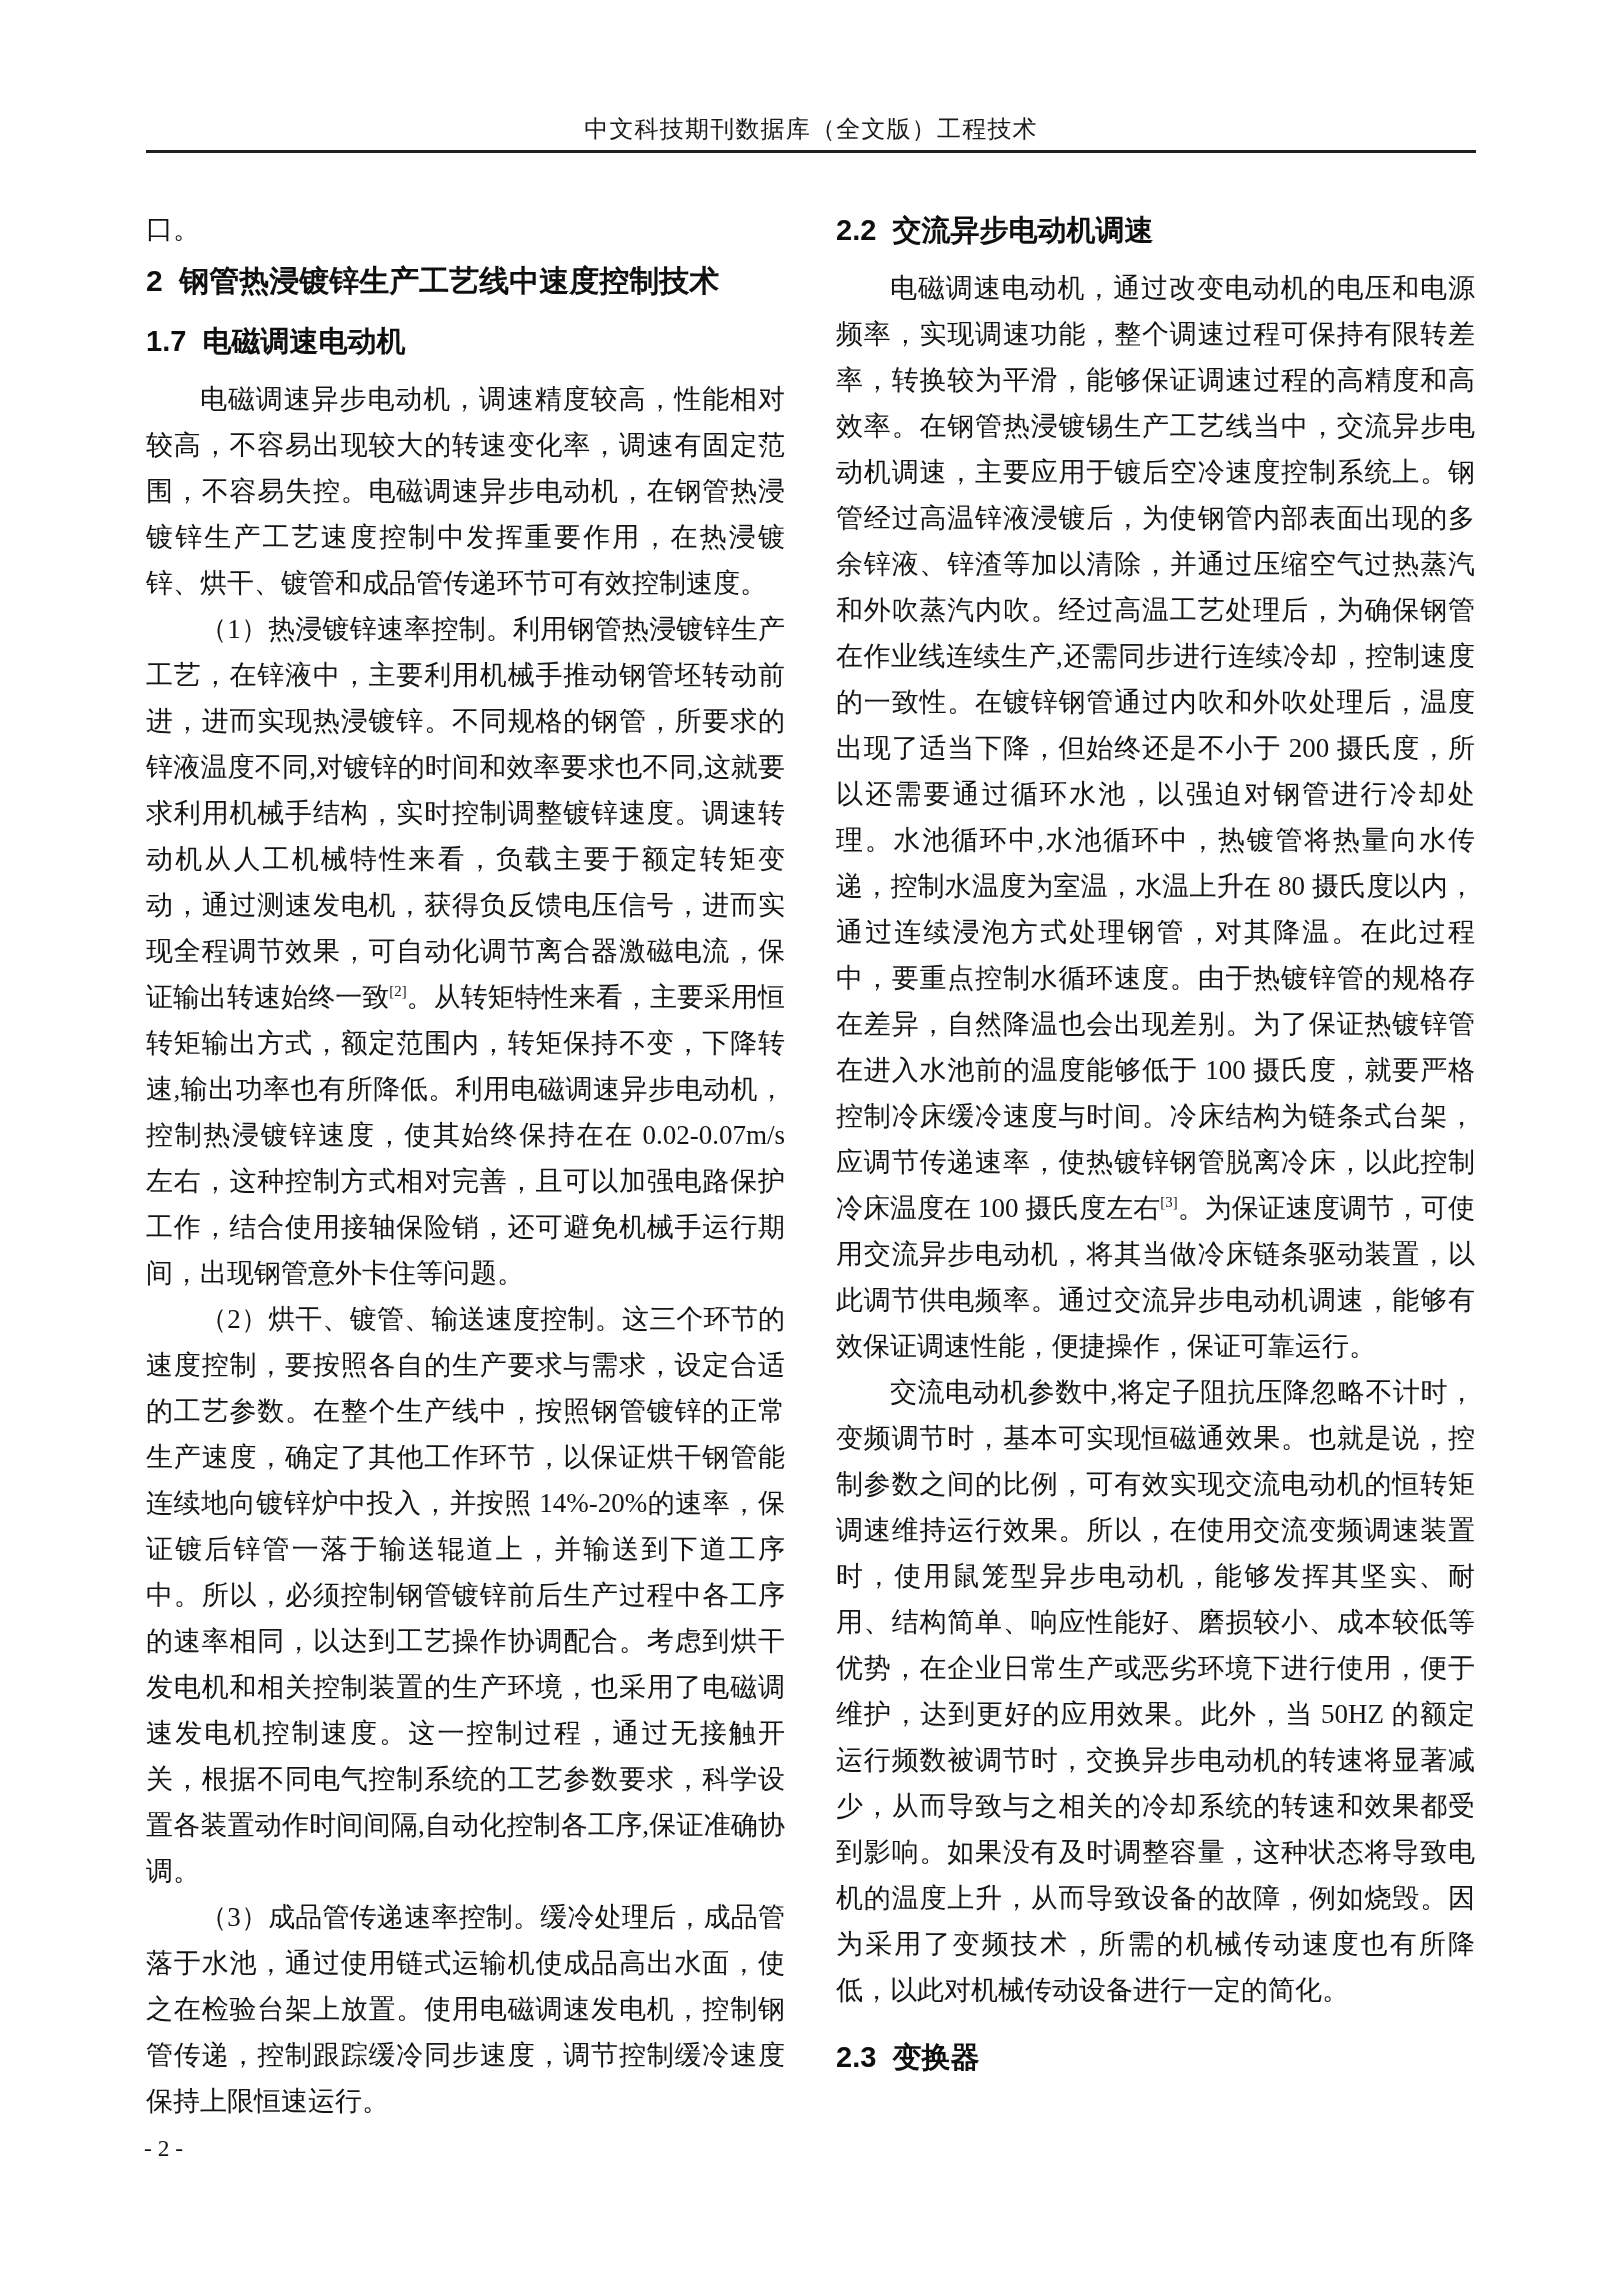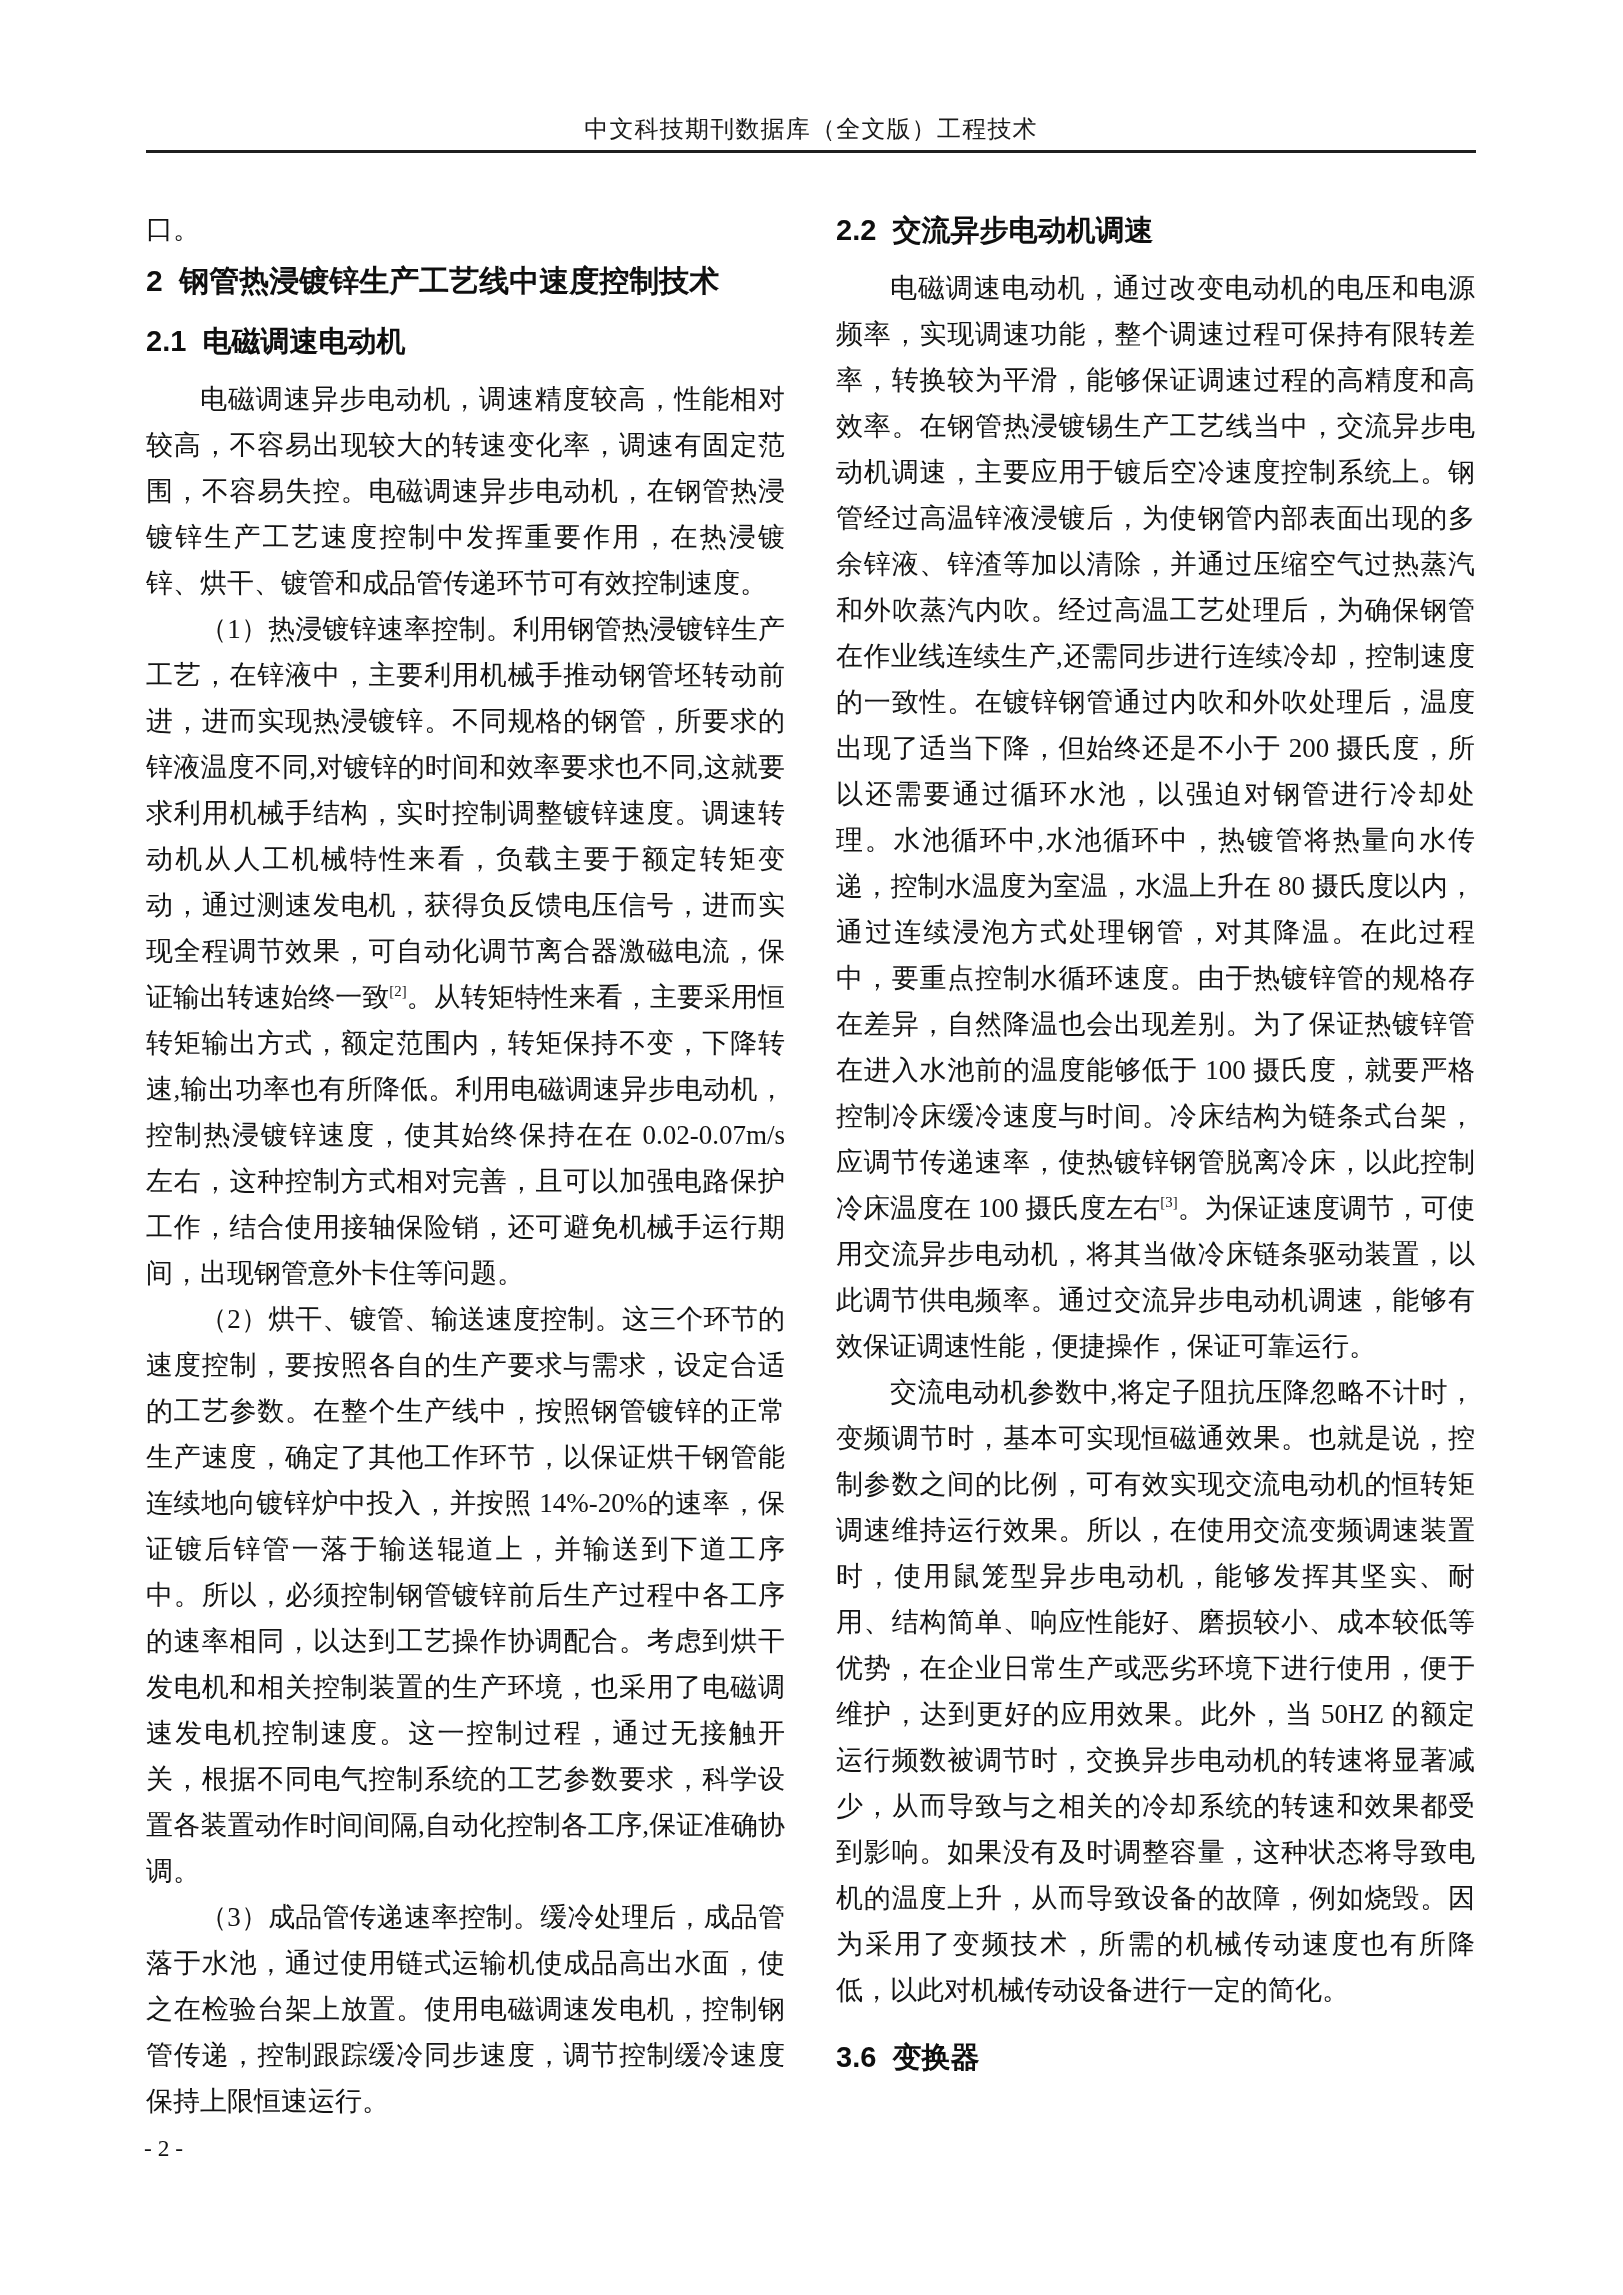--- a/index.html
+++ b/index.html
@@ -90,39 +90,39 @@
 
   <div class="header-rule"></div>
 
   <div class="columns">
 
     <div class="col">
       <p class="body-p">口。</p>
 
       <div class="sec-h1">2  钢管热浸镀锌生产工艺线中速度控制技术</div>
 
-      <div class="sec-h2">2.1  电磁调速电动机</div>
+      <div class="sec-h2">1.7  电磁调速电动机</div>
 
       <p class="body-p indent">电磁调速异步电动机，调速精度较高，性能相对较高，不容易出现较大的转速变化率，调速有固定范围，不容易失控。电磁调速异步电动机，在钢管热浸镀锌生产工艺速度控制中发挥重要作用，在热浸镀锌、烘干、镀管和成品管传递环节可有效控制速度。</p>
 
       <p class="body-p indent"><span>（1）热浸镀锌速率控制。利用钢管热浸镀锌生产工艺，在锌液中，主要利用机械手推动钢管坯转动前进，进而实现热浸镀锌。不同规格的钢管，所要求的锌液温度不同,对镀锌的时间和效率要求也不同,这就要求利用机械手结构，实时控制调整镀锌速度。调速转动机从人工机械特性来看，负载主要于额定转矩变动，通过测速发电机，获得负反馈电压信号，进而实现全程调节效果，可自动化调节离合器激磁电流，保证输出转速始终一致</span><sup class="cite">[2]</sup><span>。从转矩特性来看，主要采用恒转矩输出方式，额定范围内，转矩保持不变，下降转速,输出功率也有所降低。利用电磁调速异步电动机，控制热浸镀锌速度，使其始终保持在在 0.02-0.07m/s 左右，这种控制方式相对完善，且可以加强电路保护工作，结合使用接轴保险销，还可避免机械手运行期间，出现钢管意外卡住等问题。</span></p>
 
       <p class="body-p indent">（2）烘干、镀管、输送速度控制。这三个环节的速度控制，要按照各自的生产要求与需求，设定合适的工艺参数。在整个生产线中，按照钢管镀锌的正常生产速度，确定了其他工作环节，以保证烘干钢管能连续地向镀锌炉中投入，并按照 14%-20%的速率，保证镀后锌管一落于输送辊道上，并输送到下道工序中。所以，必须控制钢管镀锌前后生产过程中各工序的速率相同，以达到工艺操作协调配合。考虑到烘干发电机和相关控制装置的生产环境，也采用了电磁调速发电机控制速度。这一控制过程，通过无接触开关，根据不同电气控制系统的工艺参数要求，科学设置各装置动作时间间隔,自动化控制各工序,保证准确协调。</p>
 
       <p class="body-p indent">（3）成品管传递速率控制。缓冷处理后，成品管落于水池，通过使用链式运输机使成品高出水面，使之在检验台架上放置。使用电磁调速发电机，控制钢管传递，控制跟踪缓冷同步速度，调节控制缓冷速度保持上限恒速运行。</p>
     </div>
 
     <div class="col">
       <div class="sec-h2 first">2.2  交流异步电动机调速</div>
 
       <p class="body-p indent"><span>电磁调速电动机，通过改变电动机的电压和电源频率，实现调速功能，整个调速过程可保持有限转差率，转换较为平滑，能够保证调速过程的高精度和高效率。在钢管热浸镀锡生产工艺线当中，交流异步电动机调速，主要应用于镀后空冷速度控制系统上。钢管经过高温锌液浸镀后，为使钢管内部表面出现的多余锌液、锌渣等加以清除，并通过压缩空气过热蒸汽和外吹蒸汽内吹。经过高温工艺处理后，为确保钢管在作业线连续生产,还需同步进行连续冷却，控制速度的一致性。在镀锌钢管通过内吹和外吹处理后，温度出现了适当下降，但始终还是不小于 200 摄氏度，所以还需要通过循环水池，以强迫对钢管进行冷却处理。水池循环中,水池循环中，热镀管将热量向水传递，控制水温度为室温，水温上升在 80 摄氏度以内，通过连续浸泡方式处理钢管，对其降温。在此过程中，要重点控制水循环速度。由于热镀锌管的规格存在差异，自然降温也会出现差别。为了保证热镀锌管在进入水池前的温度能够低于 100 摄氏度，就要严格控制冷床缓冷速度与时间。冷床结构为链条式台架，应调节传递速率，使热镀锌钢管脱离冷床，以此控制冷床温度在 100 摄氏度左右</span><sup class="cite">[3]</sup><span>。为保证速度调节，可使用交流异步电动机，将其当做冷床链条驱动装置，以此调节供电频率。通过交流异步电动机调速，能够有效保证调速性能，便捷操作，保证可靠运行。</span></p>
 
       <p class="body-p indent">交流电动机参数中,将定子阻抗压降忽略不计时，变频调节时，基本可实现恒磁通效果。也就是说，控制参数之间的比例，可有效实现交流电动机的恒转矩调速维持运行效果。所以，在使用交流变频调速装置时，使用鼠笼型异步电动机，能够发挥其坚实、耐用、结构简单、响应性能好、磨损较小、成本较低等优势，在企业日常生产或恶劣环境下进行使用，便于维护，达到更好的应用效果。此外，当 50HZ 的额定运行频数被调节时，交换异步电动机的转速将显著减少，从而导致与之相关的冷却系统的转速和效果都受到影响。如果没有及时调整容量，这种状态将导致电机的温度上升，从而导致设备的故障，例如烧毁。因为采用了变频技术，所需的机械传动速度也有所降低，以此对机械传动设备进行一定的简化。</p>
 
-      <div class="sec-h2 last">3.6  变换器</div>
+      <div class="sec-h2 last">2.3  变换器</div>
     </div>
 
   </div>
 
   <div class="page-footer">- 2 -</div>
 
 </div>
 
 
 </body></html>

